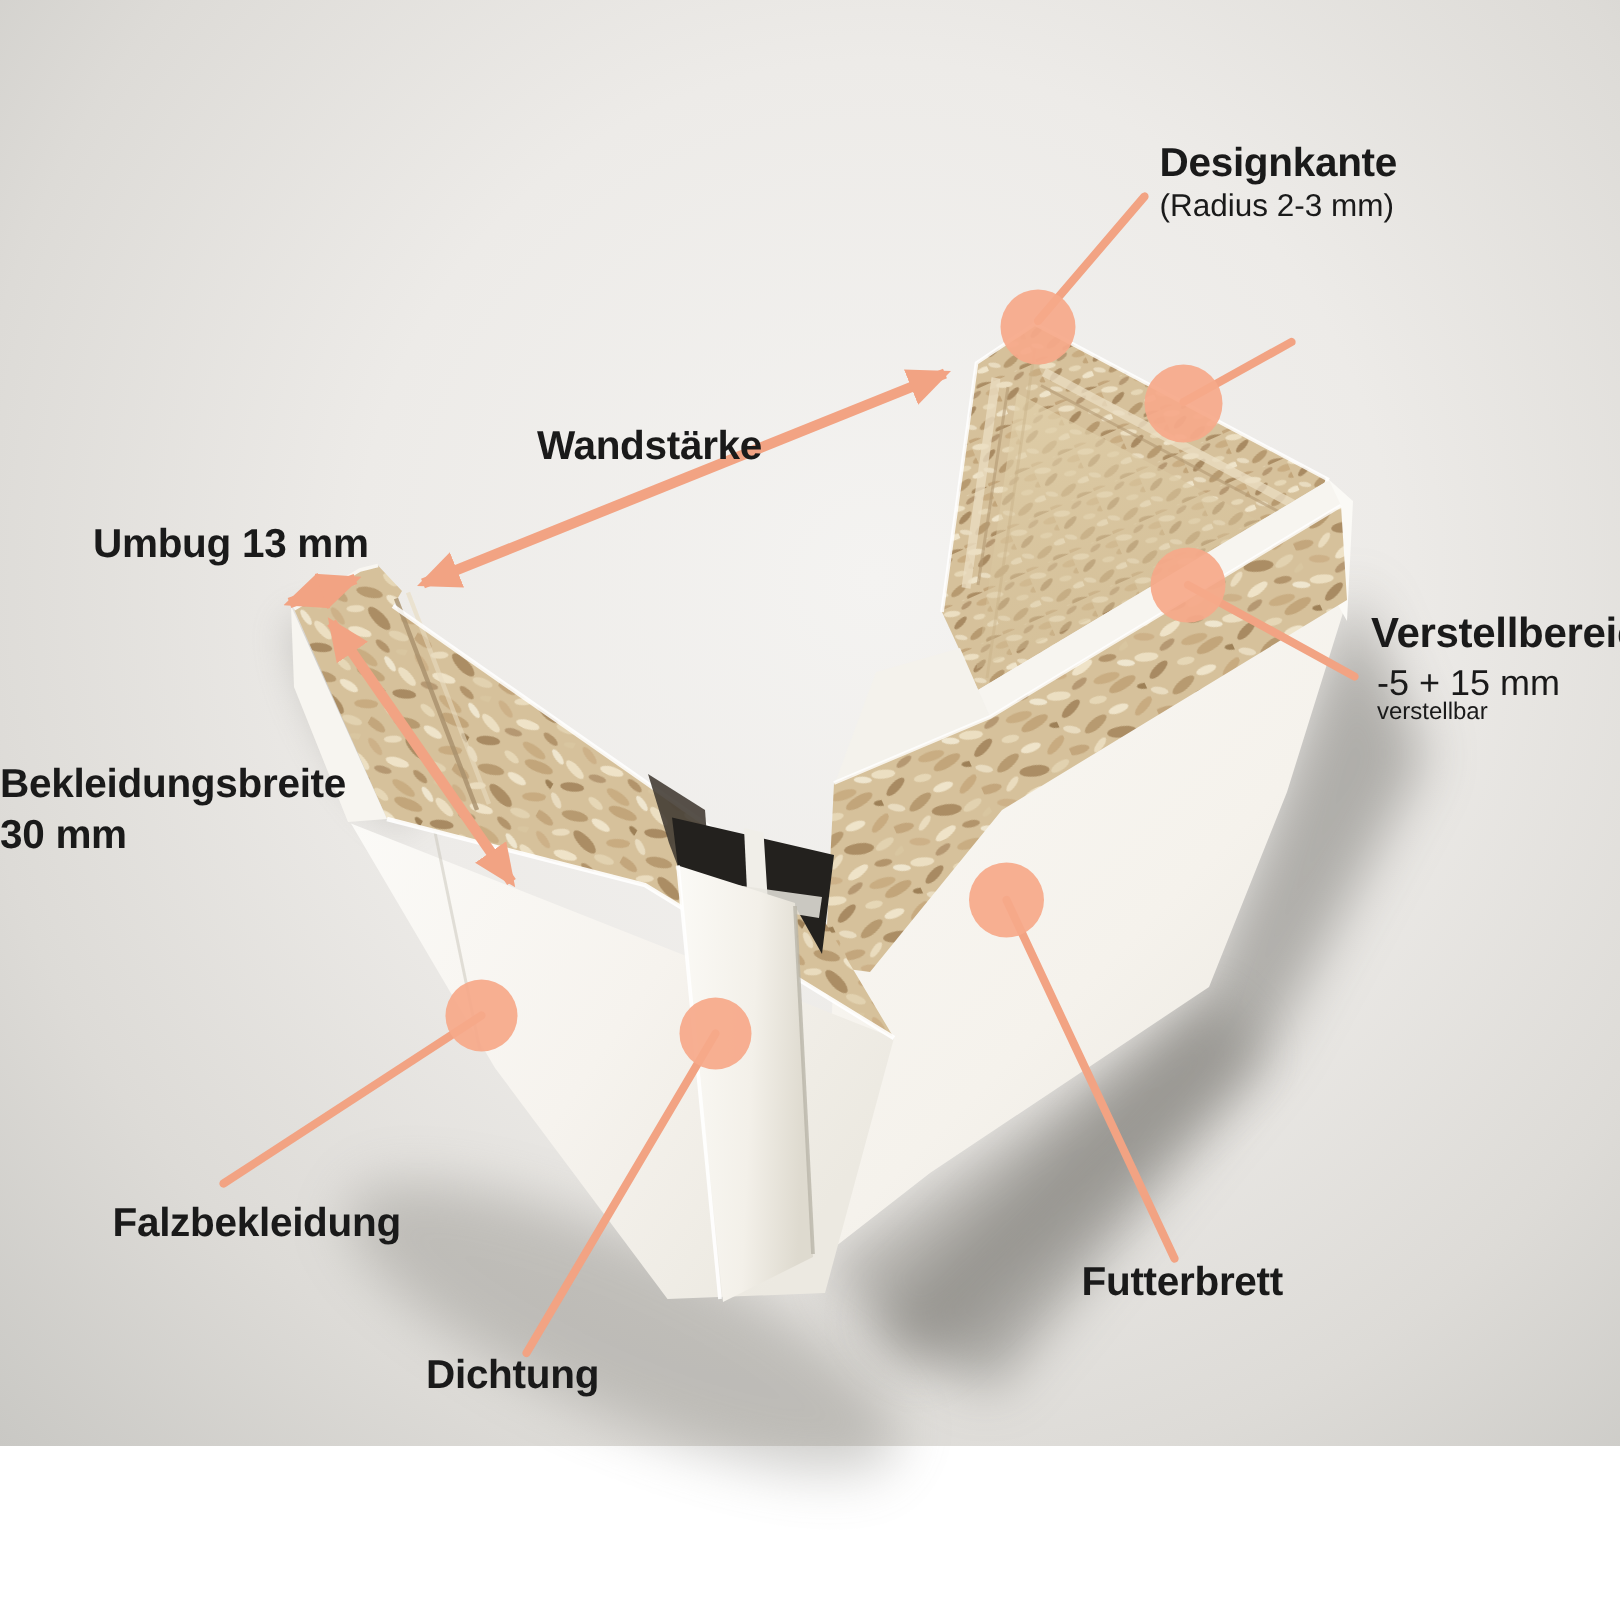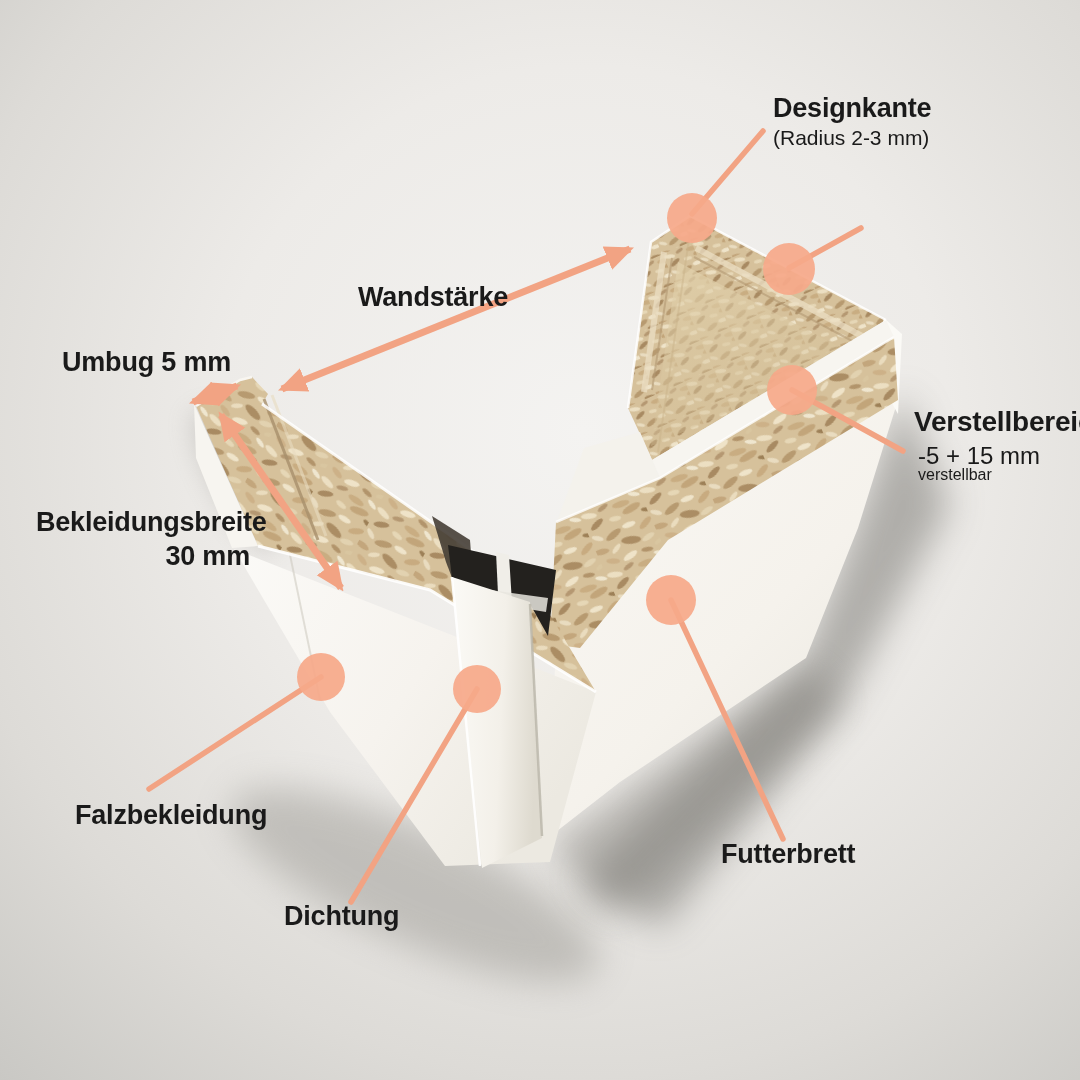--- a/index.html
+++ b/index.html
@@ -5,33 +5,33 @@
   :root{
     --accent-line:#F2A383;
     --accent-dot:#F6A98A;
     --label-text:#1a1a1a;
     --bg-center:#f4f3f1;
     --bg-edge:#c9c8c4;
   }
   html,body{margin:0;padding:0;}
   body{width:1080px;height:1080px;overflow:hidden;}
   .scene{
-    position:relative;width:1080px;height:1080px;
+    position:relative;width:1080px;height:964px;
     background:radial-gradient(circle at 54% 40%, var(--bg-center) 0%, #edebe8 42%, #dddbd7 74%, var(--bg-edge) 100%);
     font-family:"Liberation Sans",sans-serif;
   }
   .scene svg{position:absolute;left:0;top:0;color:var(--accent-line);}
   .lbl{
     position:absolute;color:var(--label-text);
     font-weight:700;font-size:27px;line-height:1.1;white-space:nowrap;
     letter-spacing:-0.2px;
   }
   .lbl.sub{font-weight:400;font-size:21px;letter-spacing:0;}
   .lbl.sub2{font-weight:400;font-size:24px;letter-spacing:0;}
-  .lbl.rt{text-align:right;width:214px;left:12px;padding-left:24px;}
+  .lbl.rt{width:214px;left:0;}
   .leader{stroke:var(--accent-line);stroke-width:5.5;stroke-linecap:round;fill:none;}
   .dim{stroke:var(--accent-line);stroke-width:7;stroke-linecap:butt;fill:none;}
   .dot{fill:var(--accent-dot);opacity:0.93;}
 </style>
 </head>
 <body>
 
 <div class="scene">
 
   <svg width="1080" height="1080" viewBox="0 0 1080 1080" xmlns="http://www.w3.org/2000/svg" xmlns:xlink="http://www.w3.org/1999/xlink">
@@ -173,21 +173,21 @@
       <circle cx="671" cy="600" r="25" class="dot"></circle>
     </g>
   </svg>
 
   <div class="lbl" style="left:773px;top:94px">Designkante</div>
   <div class="lbl sub" style="left:773px;top:126px">(Radius 2-3 mm)</div>
 
 
   <div class="lbl" style="left:358px;top:283px">Wandstärke</div>
 
-  <div class="lbl" style="left:62px;top:348px">Umbug 5 mm</div>
+  <div class="lbl" style="left:62px;top:348px">Umbug 13 mm</div>
 
   <div class="lbl rt" style="top:508px">Bekleidungsbreite</div>
   <div class="lbl rt" style="top:542px">30 mm</div>
 
   <div class="lbl" style="left:914px;top:407px;font-size:28px">Verstellbereich</div>
   <div class="lbl sub2" style="left:918px;top:443px">-5 + 15 mm</div>
   <div class="lbl sub2" style="left:918px;top:466px;font-size:16px">verstellbar</div>
 
   <div class="lbl" style="left:75px;top:801px">Falzbekleidung</div>
 

